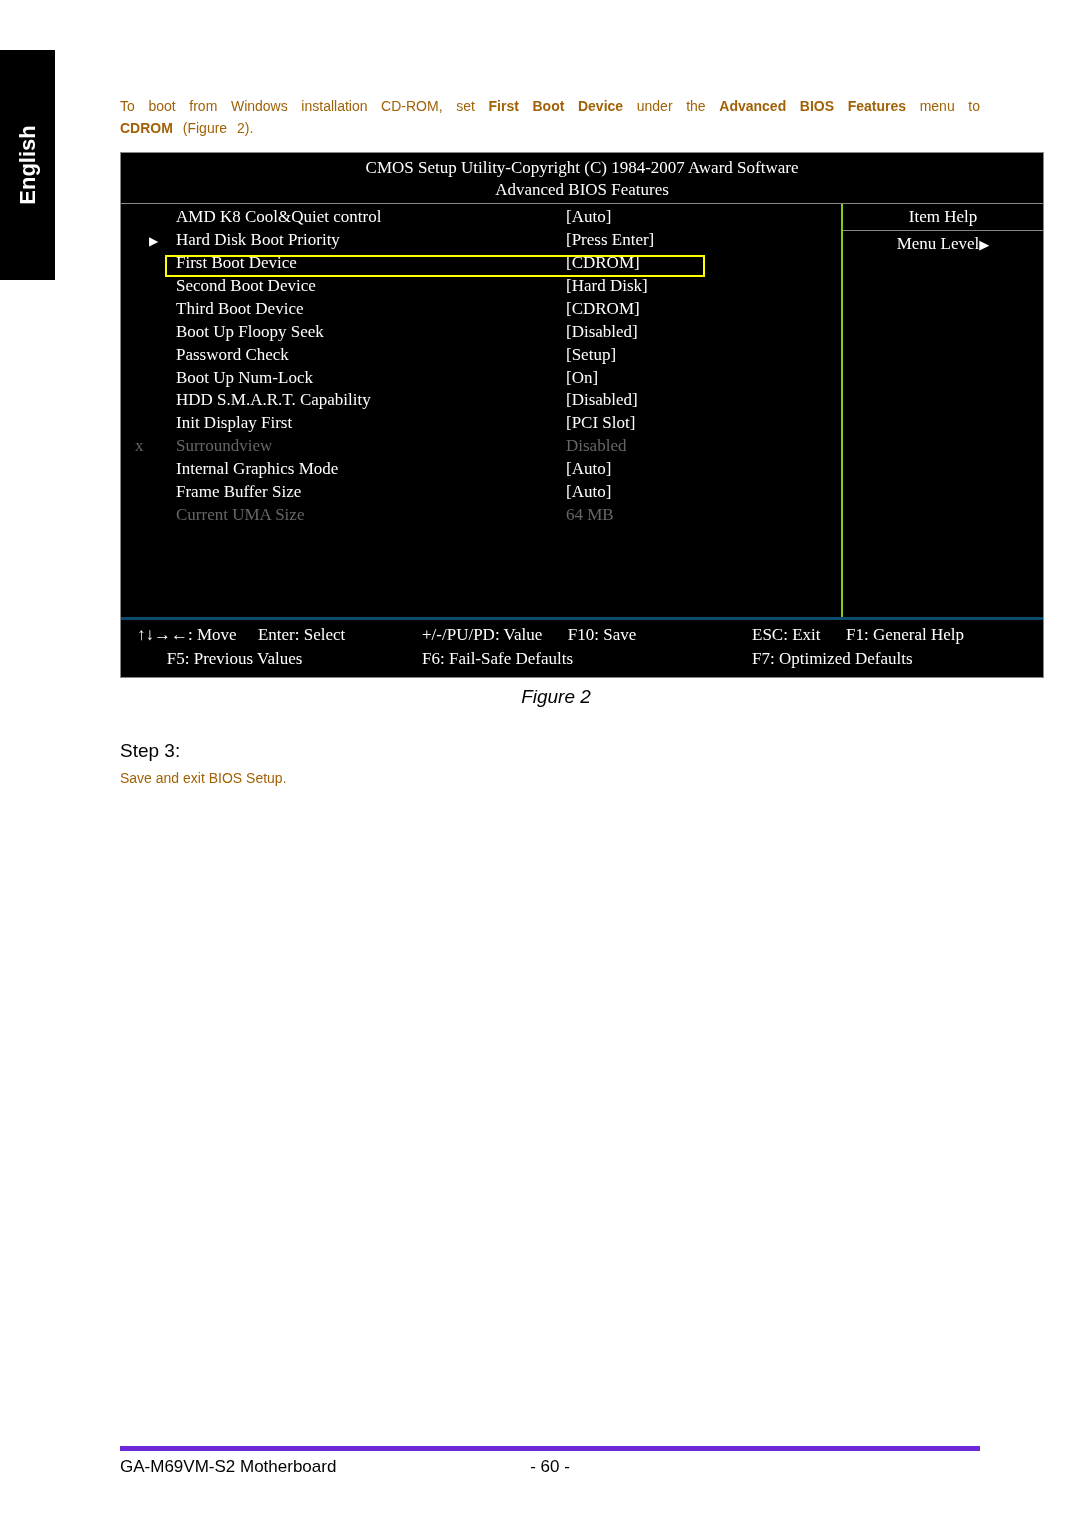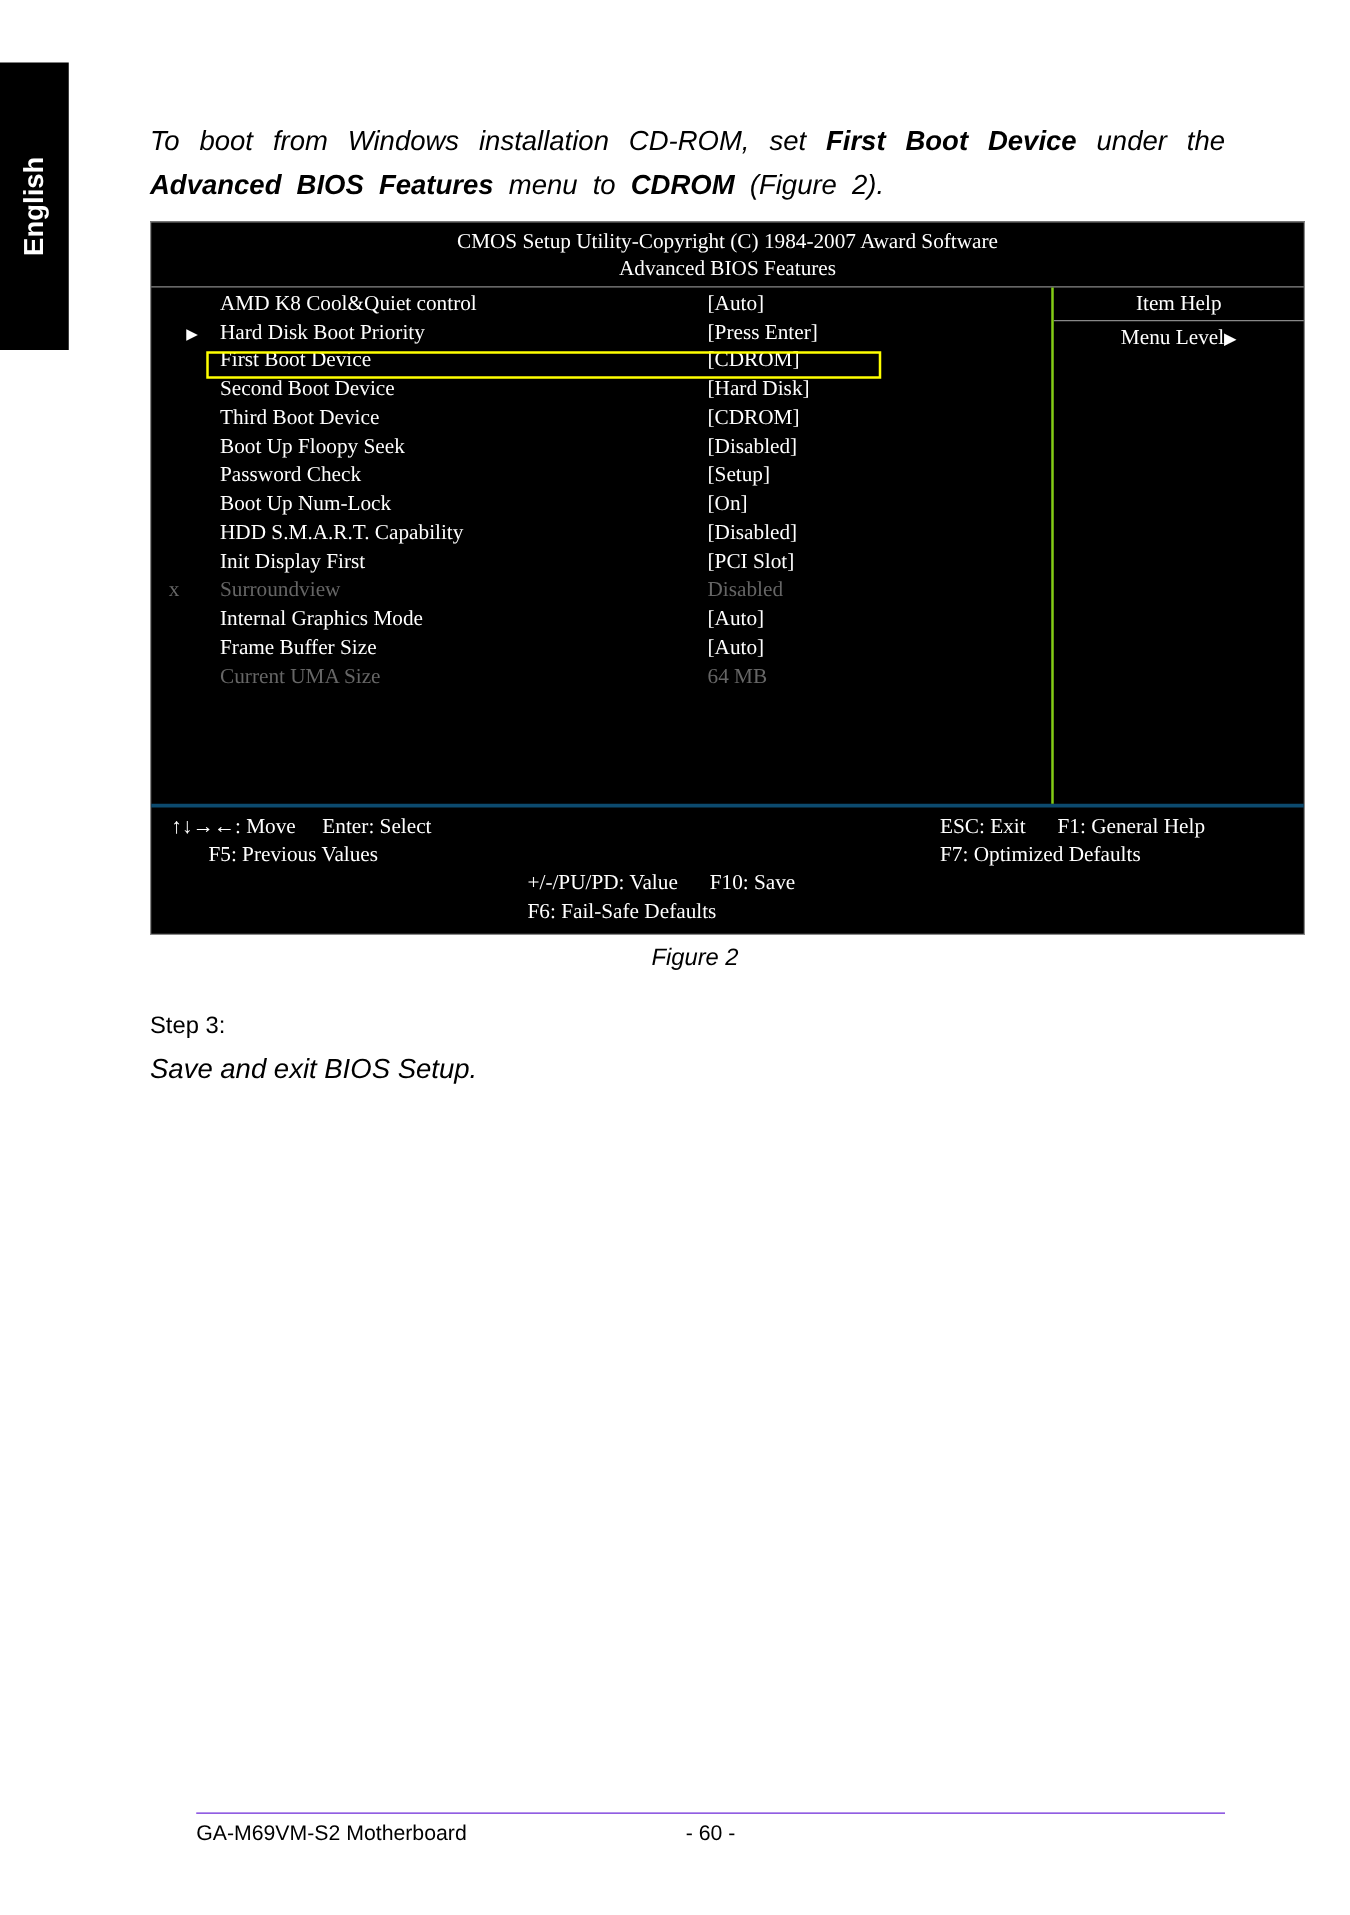--- a/index.html
+++ b/index.html
@@ -1,21 +1,21 @@
 <!DOCTYPE html>
 <html><head>
   <meta charset="utf-8">
   <style>
     * { margin: 0; padding: 0; box-sizing: border-box; }
     body { font-family: Arial, sans-serif; background: #fff; width: 1080px; height: 1532px; position: relative; }
     .side-tab { position: absolute; left: 0; top: 50px; width: 55px; height: 230px; background: #000; display: flex; align-items: center; justify-content: center; }
     .side-tab-text { color: #fff; font-weight: bold; font-size: 22px; transform: rotate(-90deg); white-space: nowrap; }
     .content { position: absolute; left: 120px; top: 95px; right: 100px; }
     .step-heading { font-size: 19px; color: #000; margin-bottom: 5px; }
-    .instruction { font-size: 22px; color: #000000; line-height: 1.6; margin-bottom: 12px; text-align: justify; word-spacing: 6px; font-style: italic; }
+    .instruction { font-size: 14px; color: #a16207; line-height: 1.6; margin-bottom: 12px; text-align: justify; word-spacing: 6px; }
     .instruction b { font-weight: bold; }
     .bios-box { background: #000; border: 1px solid #888; width: 924px; margin-left: 0; font-family: 'Times New Roman', serif; }
     .bios-header { text-align: center; color: #fff; font-size: 17px; padding: 4px 0 2px 0; line-height: 1.3; }
     .bios-body { display: flex; border-top: 1px solid #888; }
     .bios-left { flex: 1; border-right: 2px solid #84cc16; position: relative; }
     .bios-right { width: 200px; text-align: center; }
     .bios-row { display: flex; font-size: 17px; color: #fff; line-height: 1.35; }
     .bios-row.dim { color: #666; }
     .bios-label { width: 315px; padding-left: 55px; }
     .bios-label.with-mark { padding-left: 35px; position: relative; }
@@ -23,25 +23,25 @@
     .arrow-mark { position: absolute; left: 28px; color: #fff; font-size: 12px; top: 4px; }
     .bios-value { flex: 1; padding-left: 130px; }
     .bios-settings { padding-top: 2px; padding-bottom: 90px; }
     .help-panel { padding: 3px 20px; color: #fff; font-size: 17px; border-bottom: 1px solid #888; }
     .help-level { padding: 3px 20px; color: #fff; font-size: 17px; }
     .help-arrow { font-size: 13px; }
     .highlight-box { position: absolute; border: 2px solid #ff0; left: 44px; top: 51px; width: 540px; height: 22px; }
     .bios-footer { border-top: 3px solid #0c4a6e; display: flex; color: #fff; font-size: 17px; padding: 3px 16px 6px 16px; }
     .footer-col { line-height: 1.4; }
     .footer-col1 { width: 285px; }
-    .footer-col2 { width: 330px; margin-top: 45px; }
+    .footer-col2 { width: 330px; }
     .footer-col3 { flex: 1; }
     .figure-caption { text-align: center; font-size: 19px; margin-top: 8px; width: 872px; font-style: italic; }
     .step3-block { margin-top: 32px; }
-    .page-footer { position: absolute; bottom: 55px; left: 120px; right: 100px; border-top: 1px solid #6d28d9; padding-top: 6px; display: flex; font-size: 17px; margin-left: 37px; }
+    .page-footer { position: absolute; bottom: 55px; left: 120px; right: 100px; border-top: 5px solid #6d28d9; padding-top: 6px; display: flex; font-size: 17px; }
     .footer-left { flex: 1; }
     .footer-center { width: 100px; text-align: center; }
     .footer-right-spacer { flex: 1; }
   </style>
 </head>
 <body>
 
 <div class="side-tab">
   <div class="side-tab-text">English</div>
 </div>

